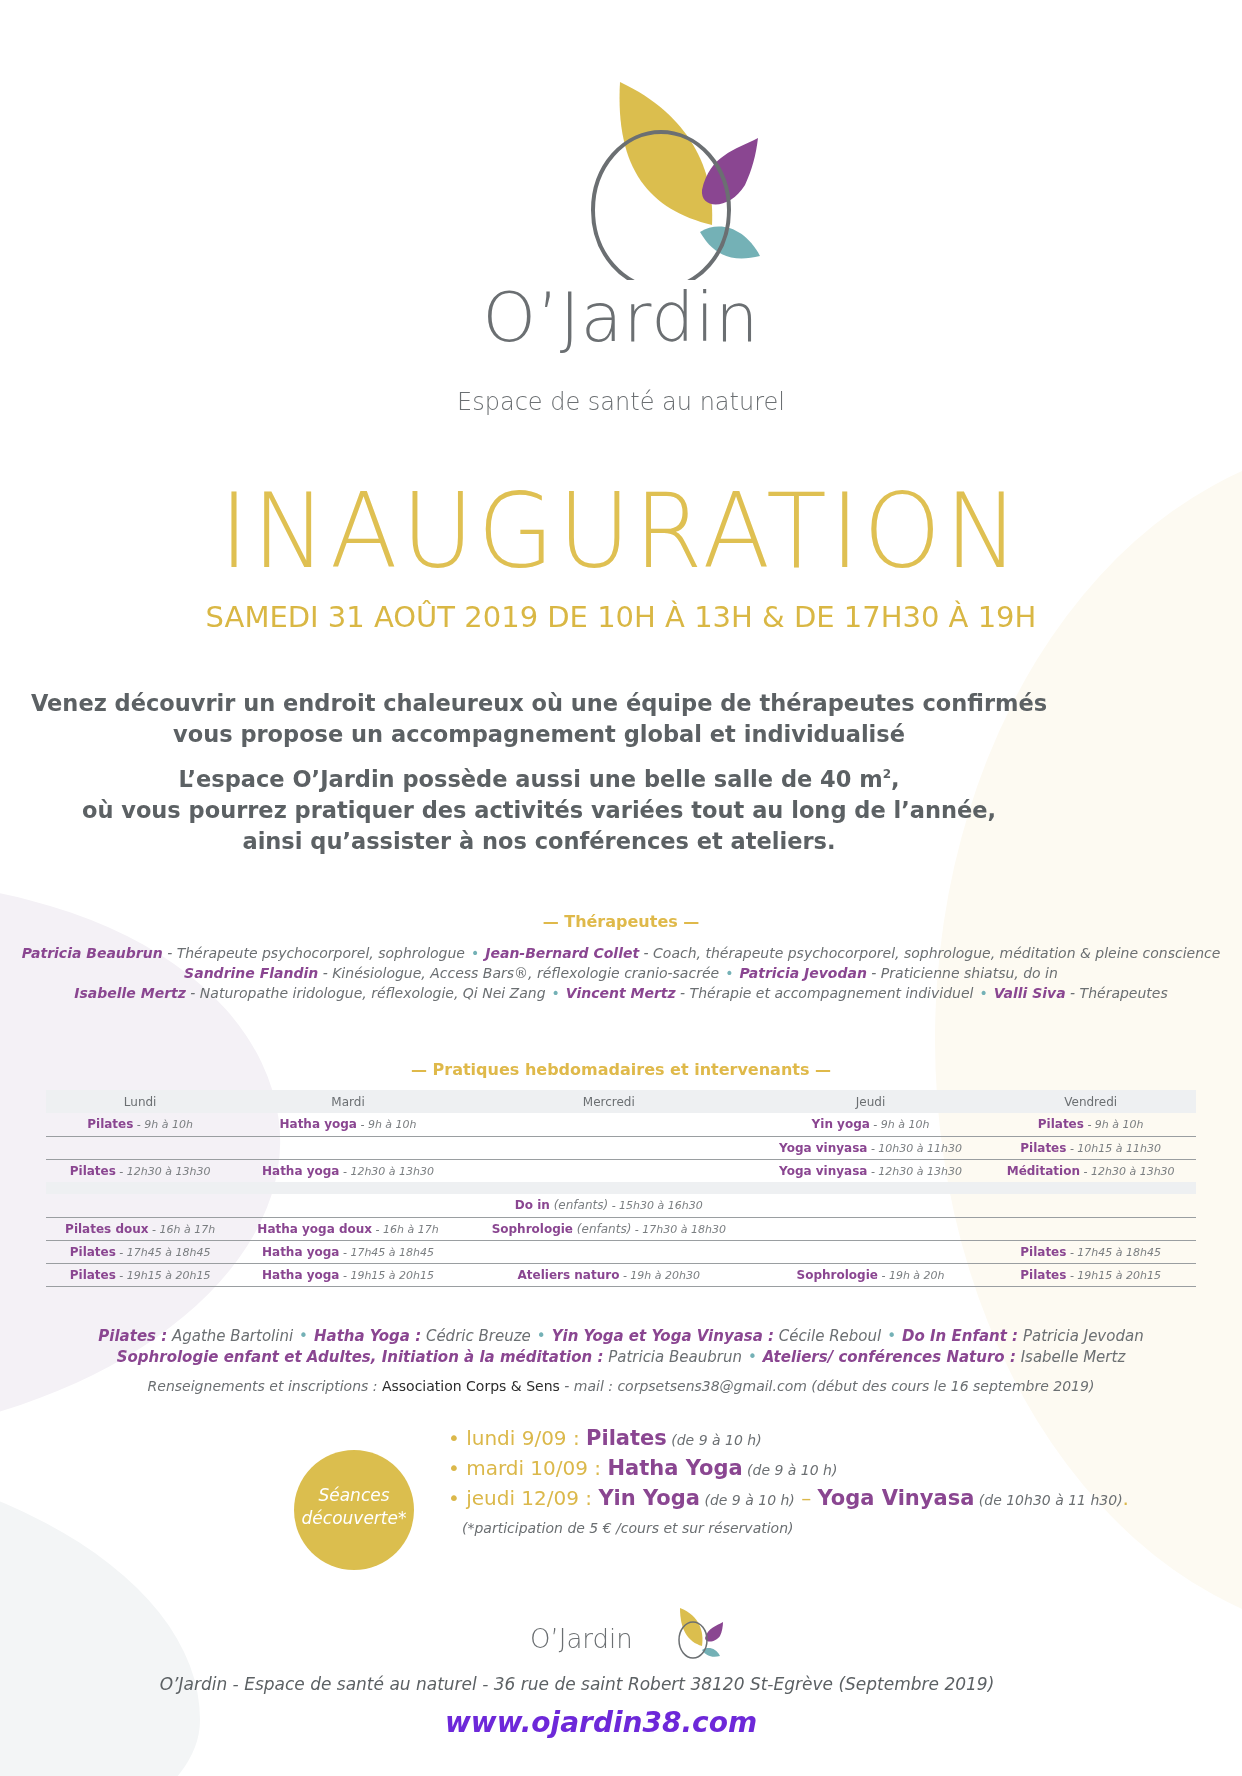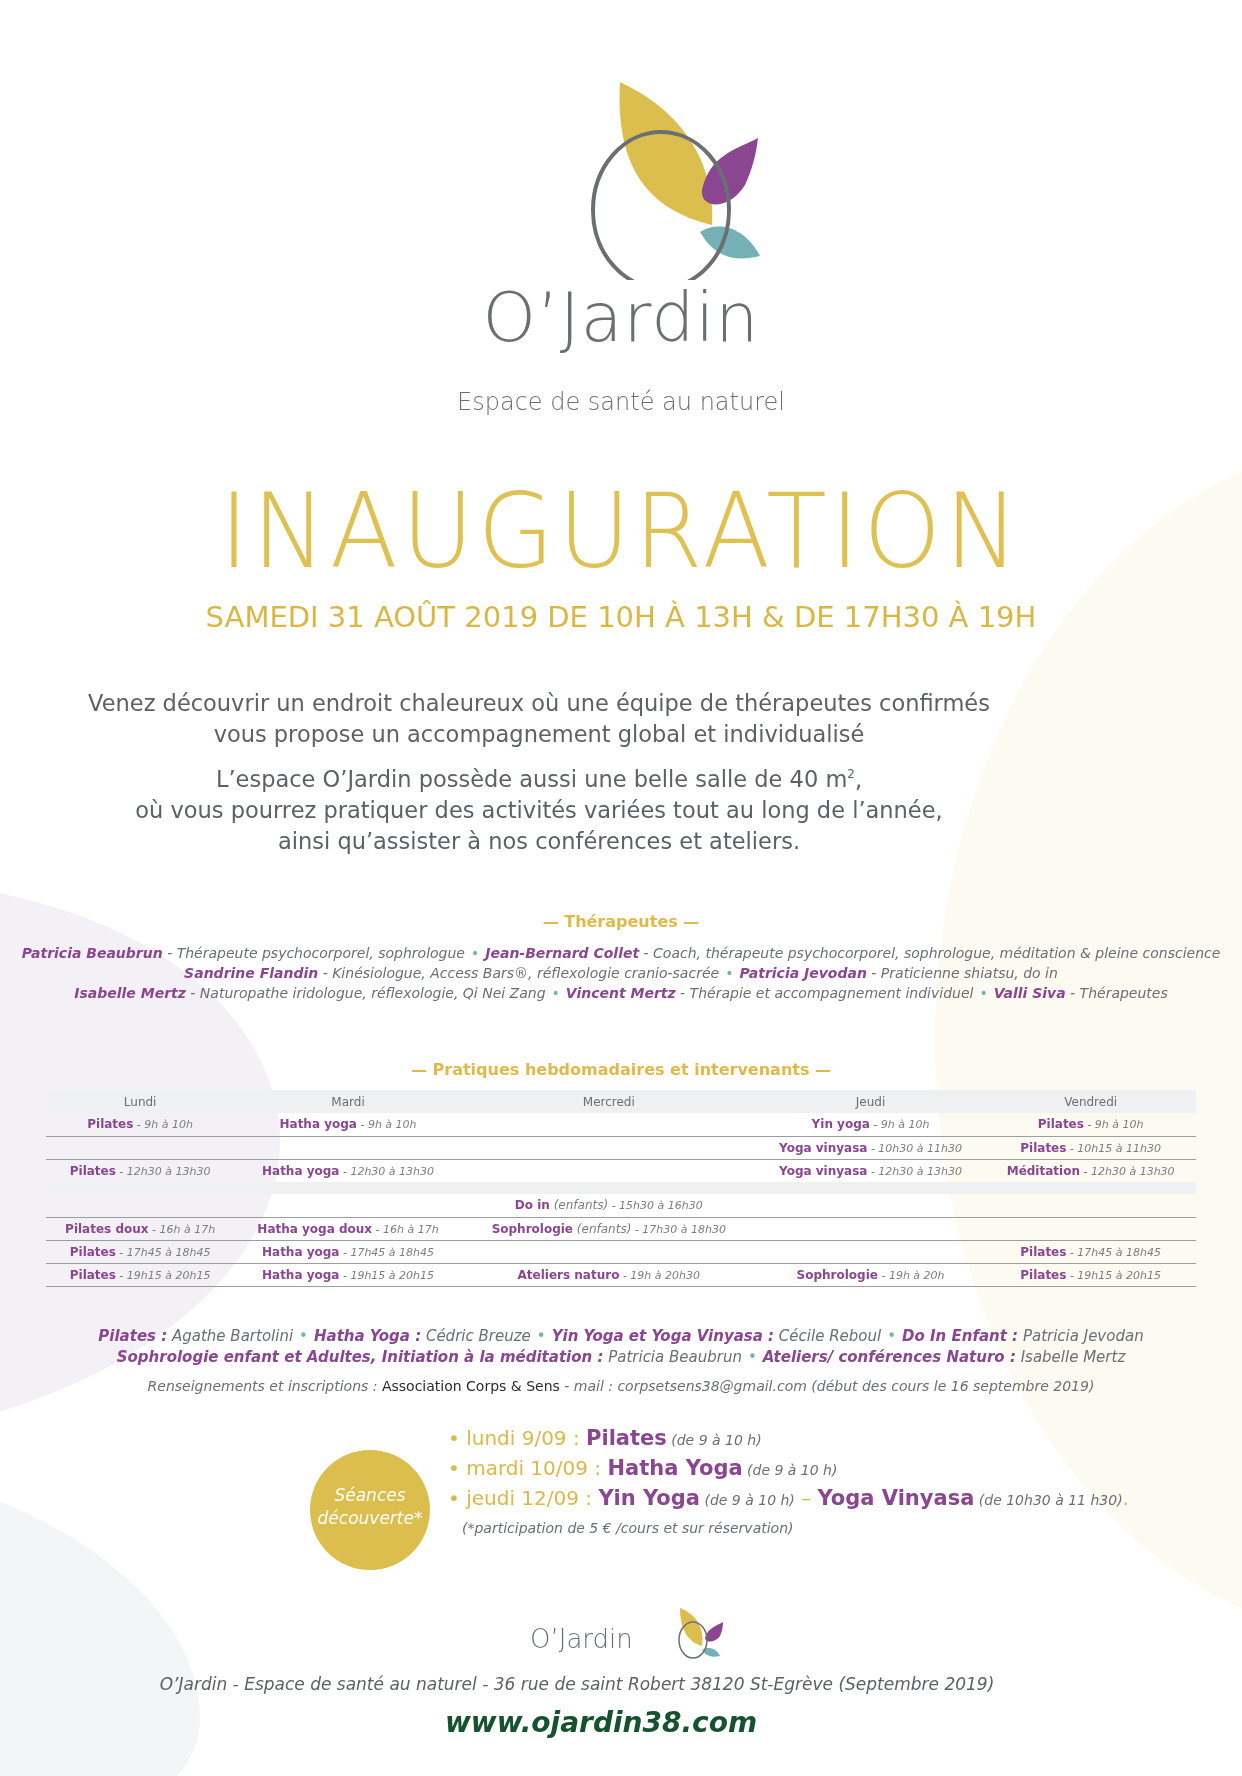--- a/index.html
+++ b/index.html
@@ -13,21 +13,21 @@
 
   .layer { position: absolute; left: 0; top: 0; width: 1242px; height: 1776px; }
 
   .logo { position: absolute; left: 520px; top: 60px; width: 240px; height: 220px; }
   .brand { position: absolute; left: 0; top: 278px; width: 1242px; text-align: center; font-family: "DejaVu Sans", sans-serif; font-weight: 200; font-size: 68px; letter-spacing: 1px; color: #6b6f72; }
   .tagline { position: absolute; left: 0; top: 388px; width: 1242px; text-align: center; font-size: 24px; color: #6b6f72; font-weight: 300; }
 
   .title { position: absolute; left: 0; top: 470px; width: 1242px; text-align: center; font-size: 104px; letter-spacing: 4px; color: #dfc052; font-weight: 100; font-family: "DejaVu Sans", sans-serif; transform: scaleX(0.95); }
   .subtitle { position: absolute; left: 0; top: 600px; width: 1242px; text-align: center; font-size: 29px; color: #d9b744; letter-spacing: 0px; }
 
-  .intro { position: absolute; left: 0; top: 688px; width: 1078px; text-align: center; font-size: 22.5px; line-height: 31px; color: #5c6164; font-weight: 400; }
+  .intro { position: absolute; left: 0; top: 688px; width: 1078px; text-align: center; font-size: 22.5px; line-height: 31px; color: #5c6164; font-weight: 700; }
   .intro p { margin-bottom: 9px; }
   sup { font-size: 12px; }
 
   .section-title { position: absolute; left: 0; width: 1242px; text-align: center; font-size: 16px; font-weight: bold; color: #dfb94a; }
 
   .therapists { position: absolute; left: 0; top: 943px; width: 1242px; text-align: center; font-size: 14px; line-height: 20px; font-style: italic; color: #6b6f72; }
   .name { color: #8a4691; font-weight: bold; }
   .dot { color: #74b1b6; margin: 0 6px; font-style: normal; }
 
   table.sched { position: absolute; left: 46px; top: 1090px; width: 1150px; border-collapse: collapse; font-size: 12px; }
@@ -36,29 +36,29 @@
   table.sched tr.line td { border-bottom: 1.5px solid #9a9ea1; }
   table.sched tr.gray td { background: #eef0f2; height: 12px; }
   .act { color: #8a4691; font-weight: bold; }
   .time { font-style: italic; font-size: 11px; }
   .note { font-style: italic; }
 
   .teachers { position: absolute; left: 0; top: 1326px; width: 1242px; text-align: center; font-size: 15px; line-height: 21px; font-style: italic; color: #6b6f72; }
   .contact { position: absolute; left: 0; top: 1378px; width: 1242px; text-align: center; font-size: 14px; font-style: italic; color: #6b6f72; }
   .contact b { font-style: normal; color: #2c2c2c; font-weight: normal; }
 
-  .badge { position: absolute; left: 294px; top: 1450px; width: 120px; height: 120px; border-radius: 50%; background: #dbbe4e; color: #ffffff; text-align: center; font-size: 17px; font-style: italic; line-height: 23px; padding-top: 34px; margin-left: 16px; }
+  .badge { position: absolute; left: 294px; top: 1450px; width: 120px; height: 120px; border-radius: 50%; background: #dbbe4e; color: #ffffff; text-align: center; font-size: 17px; font-style: italic; line-height: 23px; padding-top: 34px; }
   .seances { position: absolute; left: 448px; top: 1424px; font-size: 20px; line-height: 28px; color: #dbb84a; }
   .seances .big { color: #8a4691; font-weight: bold; font-size: 21px; }
   .seances .small { color: #6b6f72; font-style: italic; font-size: 14px; }
   .seances .footnote { color: #6b6f72; font-style: italic; font-size: 14px; margin-left: 14px; }
 
   .small-logo { position: absolute; left: 530px; top: 1604px; width: 200px; height: 60px; }
   .address { position: absolute; left: 0; top: 1674px; width: 1154px; text-align: center; font-size: 17px; font-style: italic; color: #5c6164; }
-  .website { position: absolute; left: 0; top: 1706px; width: 1202px; text-align: center; font-size: 28px; font-style: italic; font-weight: bold; color: #14532d; }
+  .website { position: absolute; left: 0; top: 1706px; width: 1202px; text-align: center; font-size: 28px; font-style: italic; font-weight: bold; color: #6d28d9; }
 </style>
 </head>
 <body>
 
 <div class="bg-shape bg-right"></div>
 <div class="bg-shape bg-left"></div>
 <div class="bg-shape bg-left2"></div>
 
 <div class="layer">
 

